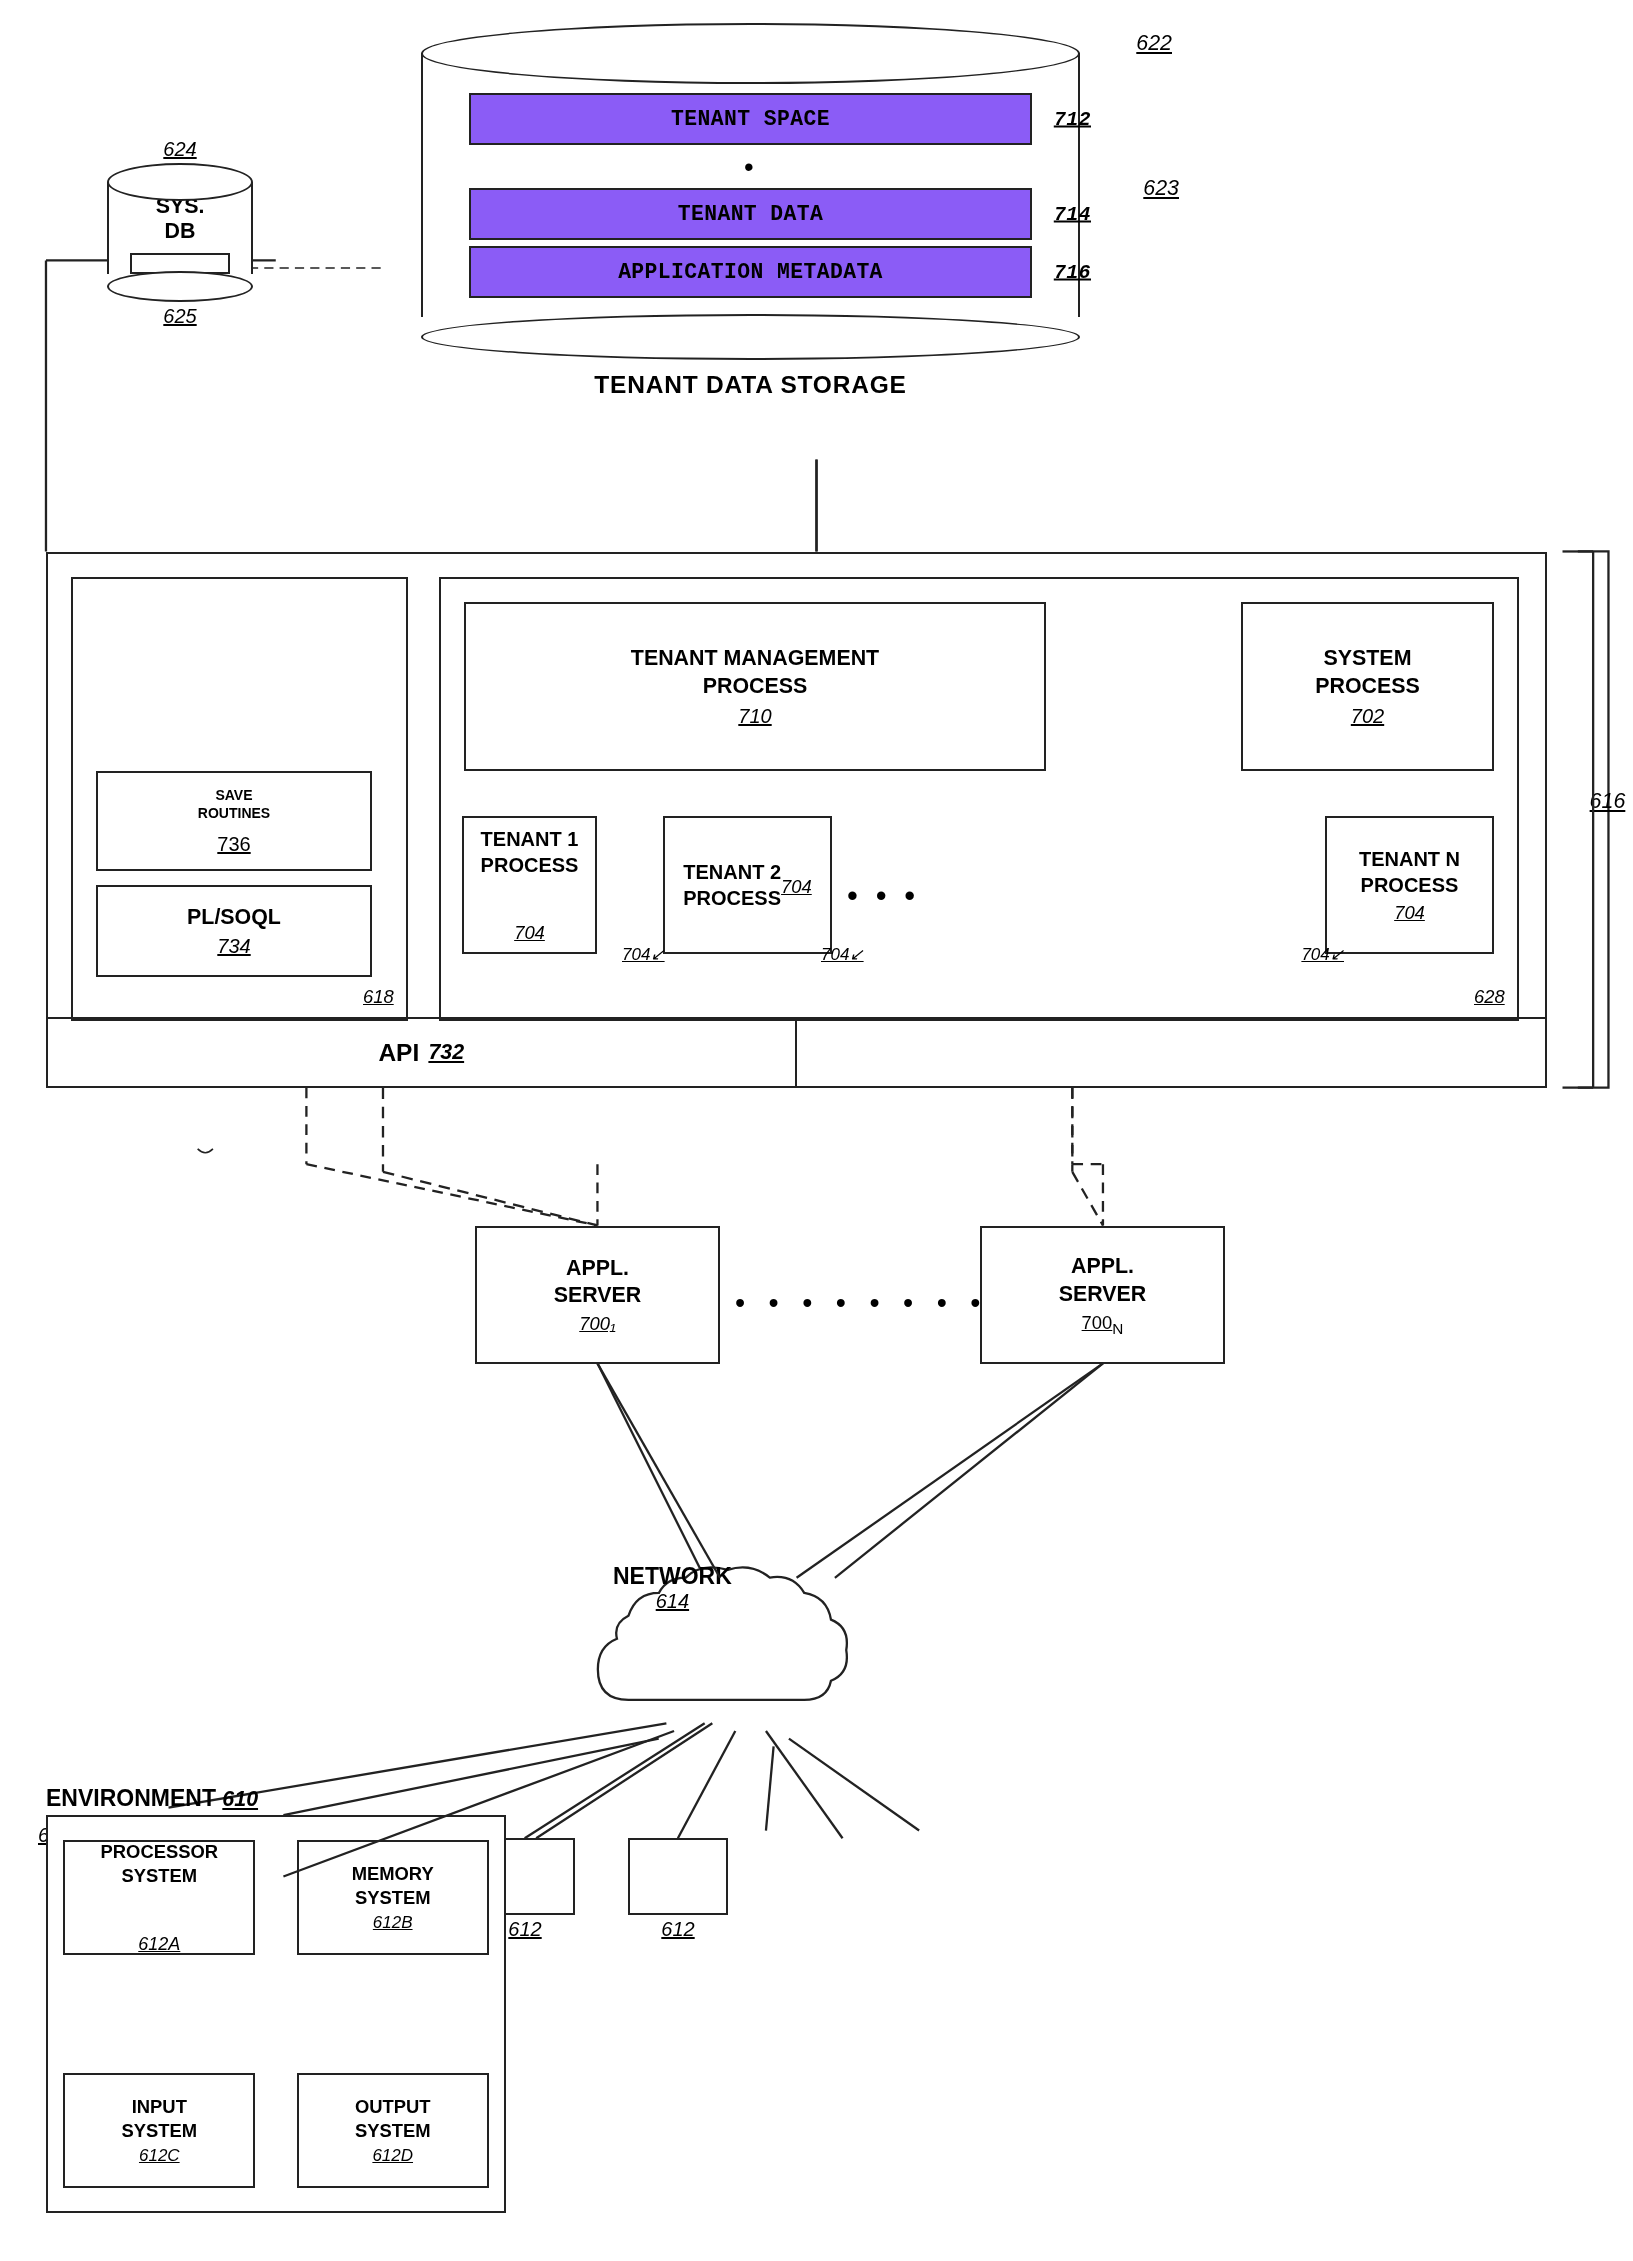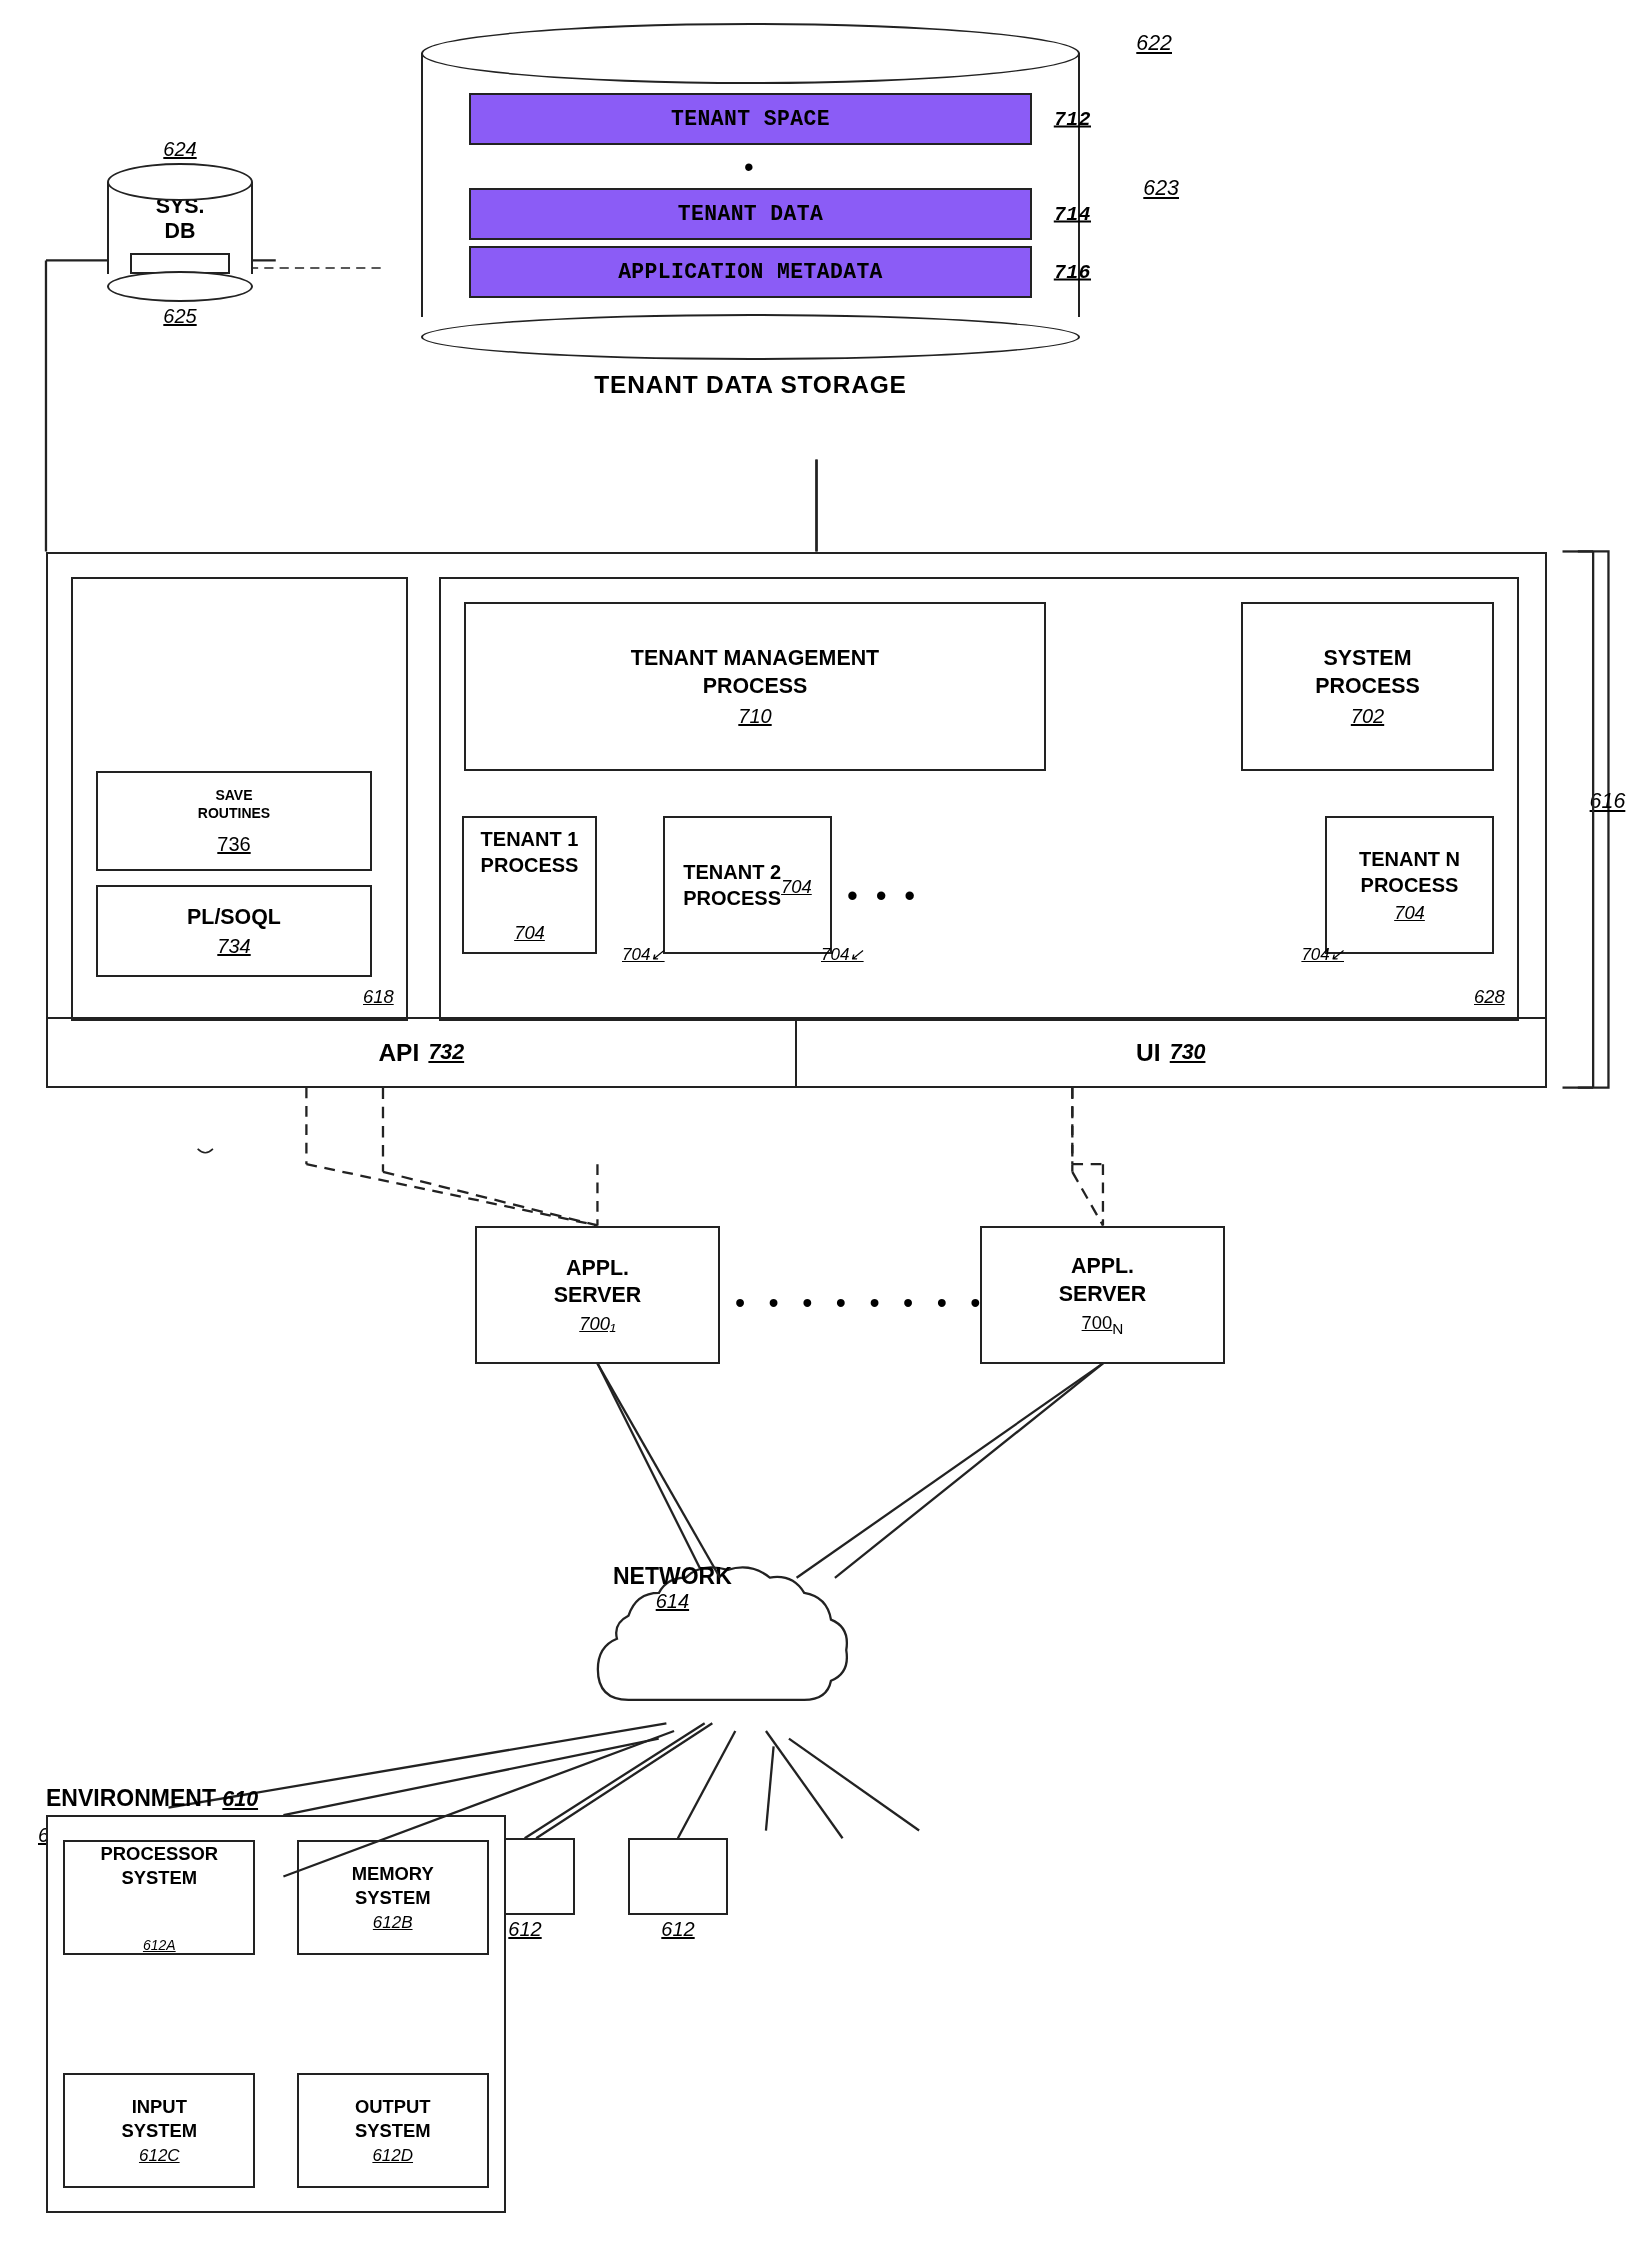--- a/index.html
+++ b/index.html
@@ -460,24 +460,20 @@
       <div style="position:absolute; bottom:54px; right:173px; font-size:17px; font-style:italic; text-decoration:underline;">704↙</div>
 
       <div class="box-628-num">628</div>
     </div>
 
     <div class="api-ui-row">
       <div class="api-box">
         <span style="font-size:24.5px; font-weight:bold;">API</span>
         <span style="font-size:21.4px; font-style:italic; text-decoration:underline; margin-left:9.2px;">732</span>
       </div>
-      <div class="ui-box">
-        <span style="font-size:24.5px; font-weight:bold;">UI</span>
-        <span style="font-size:21.4px; font-style:italic; text-decoration:underline; margin-left:9.2px;">730</span>
-      </div>
     </div>
   </div>
 
   <div style="position:absolute; top:789px; right:7.7px; font-size:21.4px; font-style:italic; text-decoration:underline;">616</div>
 
   <div class="appl-server-1">
     <div style="font-size:21.4px; font-weight:bold; line-height:1.3; text-align:center;">APPL.<br>SERVER</div>
     <div style="font-size:18.4px; font-style:italic; text-decoration:underline; margin-top:3.1px;">700₁</div>
   </div>
 
@@ -505,21 +501,21 @@
 
   <div style="position:absolute; top:1838px; left:628px; width:100px; height:77px; border:2.3px solid #222; background:#fff;">
     <div style="position:absolute; bottom:-27.6px; left:50%; transform:translateX(-50%); font-size:20px; font-style:italic; text-decoration:underline;">612</div>
   </div>
 
   <div style="position:absolute; top:1823px; left:38px; font-size:20px; font-style:italic; text-decoration:underline;">612↙</div>
   <div class="env-box-612">
 
     <div style="position:absolute; top:23px; left:15.3px; width:192px; height:115px; border:2.3px solid #222; background:#fff; display:flex; flex-direction:column; align-items:center; justify-content:center; text-align:center;gap:44px;">
       <div style="font-size:18.4px; font-weight:bold; line-height:1.3;">PROCESSOR<br>SYSTEM</div>
-      <div style="font-size:14px; font-style:italic; text-decoration:underline; margin-top:3px;">612A</div>
+      <div style="font-size:18px; font-style:italic; text-decoration:underline; margin-top:3px;">612A</div>
     </div>
 
     <div style="position:absolute; top:23px; right:15.3px; width:192px; height:115px; border:2.3px solid #222; background:#fff; display:flex; flex-direction:column; align-items:center; justify-content:center; text-align:center;">
       <div style="font-size:18.4px; font-weight:bold; line-height:1.3;">MEMORY<br>SYSTEM</div>
       <div style="font-size:17px; font-style:italic; text-decoration:underline; margin-top:3.1px;">612B</div>
     </div>
 
     <div style="position:absolute; bottom:23px; left:15.3px; width:192px; height:115px; border:2.3px solid #222; background:#fff; display:flex; flex-direction:column; align-items:center; justify-content:center; text-align:center;">
       <div style="font-size:18.4px; font-weight:bold; line-height:1.3;">INPUT<br>SYSTEM</div>
       <div style="font-size:17px; font-style:italic; text-decoration:underline; margin-top:3.1px;">612C</div>

